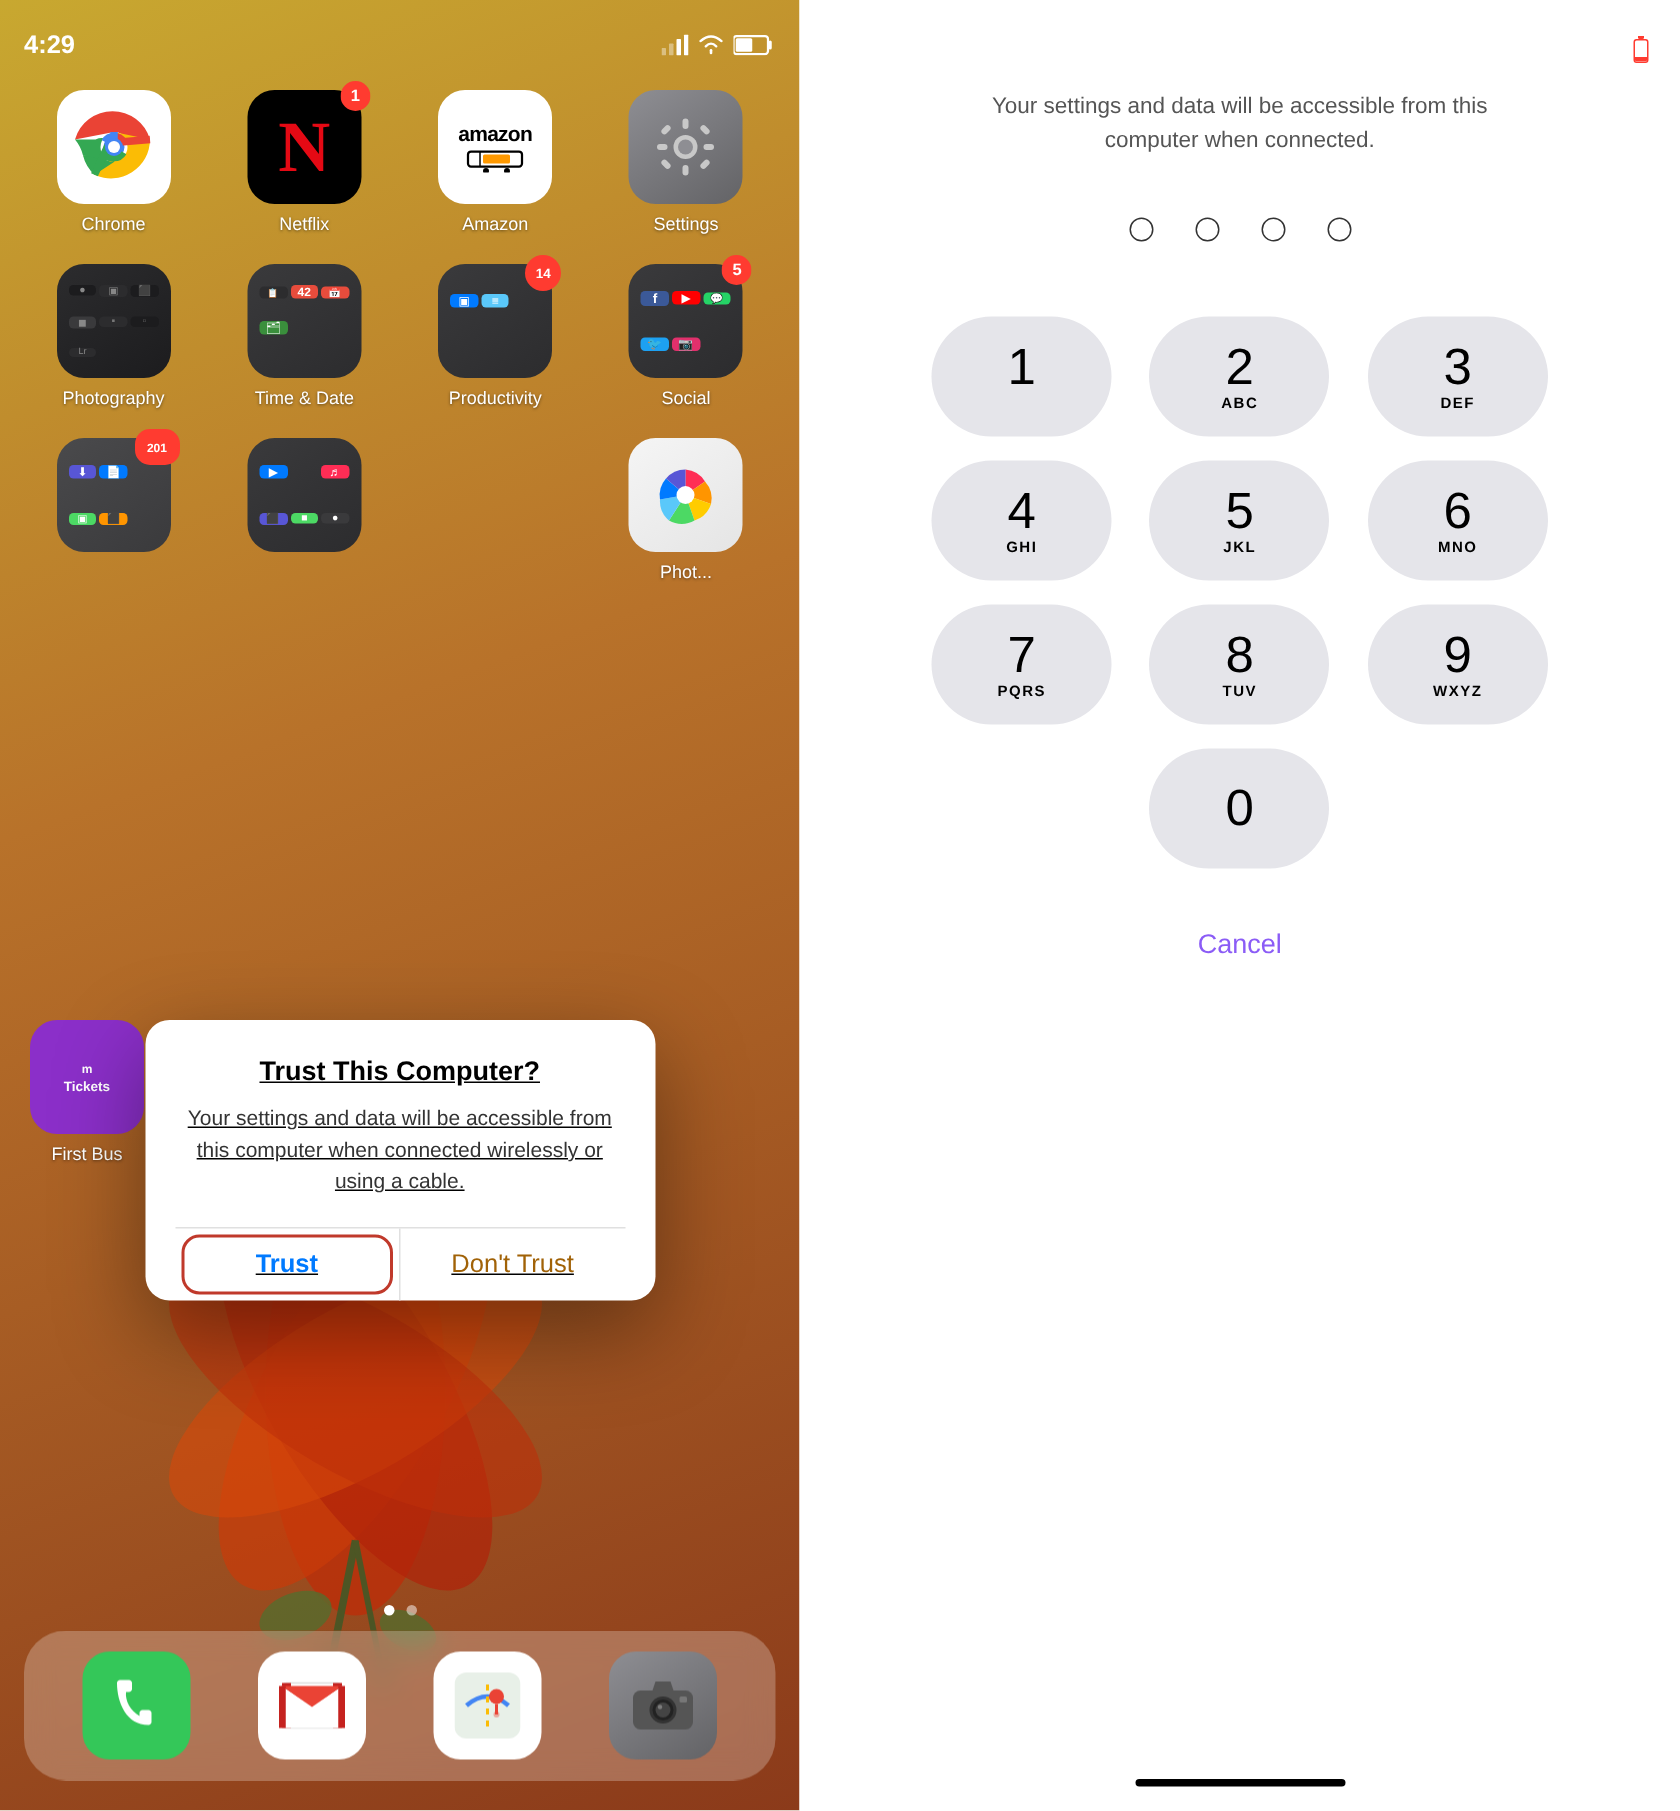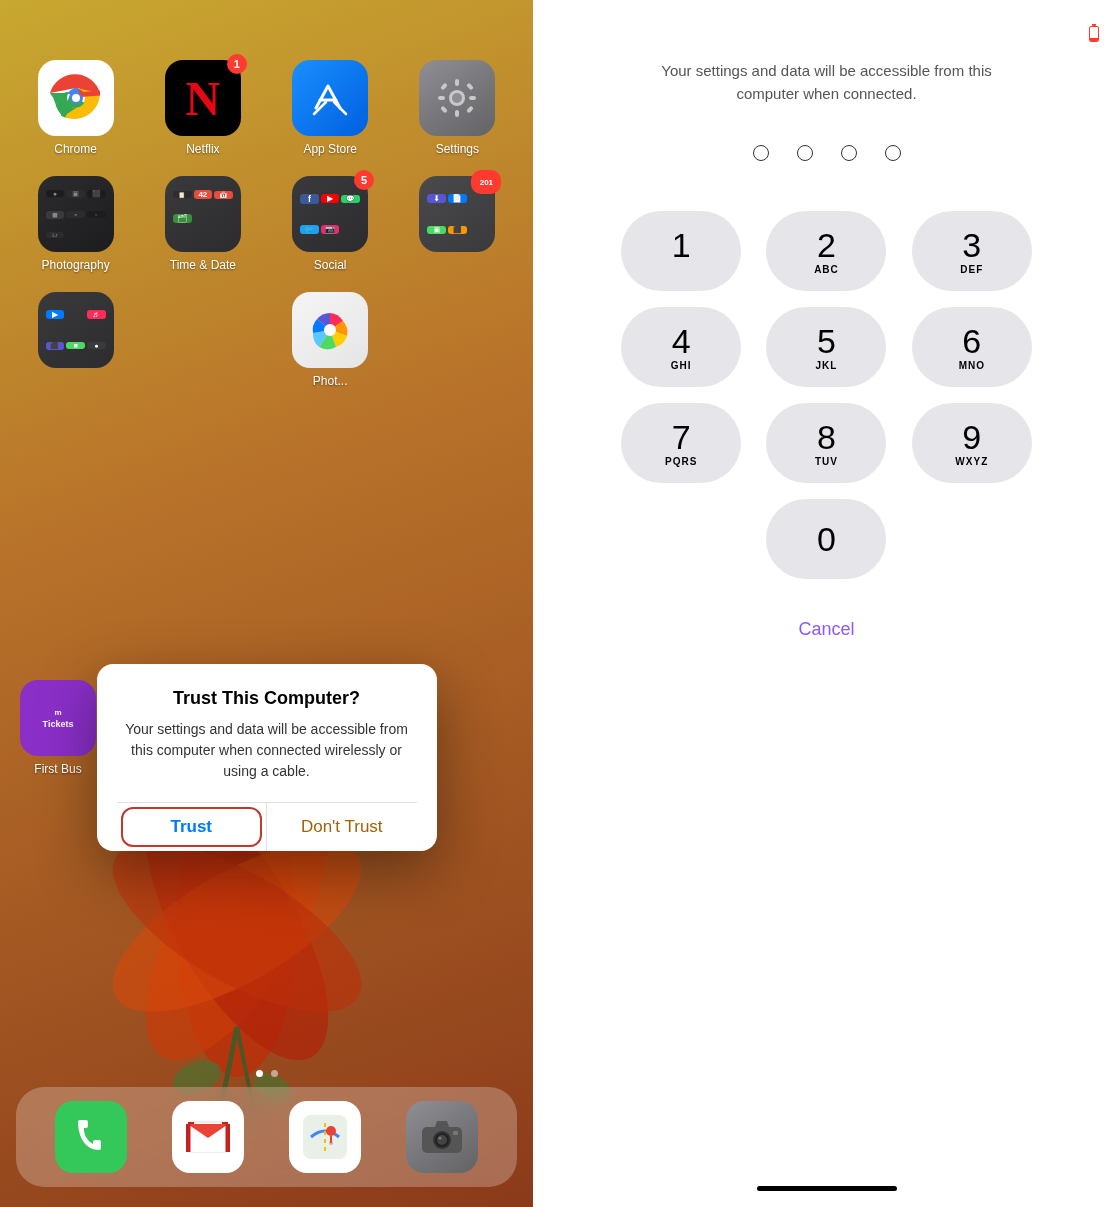--- a/index.html
+++ b/index.html
@@ -157,29 +157,30 @@
       justify-content: center;
       gap: 8px;
       z-index: 10;
     }
     .dot { width: 7px; height: 7px; border-radius: 50%; background: rgba(255,255,255,0.5); }
     .dot.active { background: white; }
 
     
     .trust-dialog {
       position: absolute;
-      bottom: 356px;
+      bottom: 340px;
       left: 50%;
       transform: translateX(-50%);
       width: 340px;
       background: white;
       border-radius: 16px;
       padding: 24px 20px 0;
       z-index: 20;
       box-shadow: 0 20px 60px rgba(0,0,0,0.4);
+      text-decoration: underline;
     }
     .trust-title {
       font-size: 18px;
       font-weight: 700;
       text-align: center;
       color: #000;
       margin-bottom: 10px;
     }
     .trust-body {
       font-size: 14px;
@@ -370,20 +371,41 @@
     <ellipse cx="150" cy="200" rx="60" ry="150" fill="#dd3300" transform="rotate(30 150 200)" opacity="0.7"></ellipse>
     <ellipse cx="150" cy="200" rx="60" ry="150" fill="#bb1100" transform="rotate(-30 150 200)" opacity="0.7"></ellipse>
     <ellipse cx="150" cy="200" rx="55" ry="140" fill="#ee4400" transform="rotate(60 150 200)" opacity="0.6"></ellipse>
     <ellipse cx="150" cy="200" rx="55" ry="140" fill="#cc2200" transform="rotate(-60 150 200)" opacity="0.6"></ellipse>
     <line x1="150" y1="300" x2="130" y2="400" stroke="#2d5a27" stroke-width="5"></line>
     <line x1="150" y1="300" x2="170" y2="400" stroke="#2d5a27" stroke-width="4"></line>
     <ellipse cx="110" cy="350" rx="25" ry="15" fill="#3a7a33" transform="rotate(-20 110 350)" opacity="0.8"></ellipse>
     <ellipse cx="185" cy="360" rx="20" ry="12" fill="#3a7a33" transform="rotate(25 185 360)" opacity="0.8"></ellipse>
   </svg>
 
+  <div class="status-bar">
+    <span class="status-time">4:29</span>
+    <div class="status-icons">
+      <svg width="18" height="14" viewBox="0 0 18 14">
+        <rect x="0" y="9" width="3" height="5" fill="white" opacity="0.4" rx="0.5"></rect>
+        <rect x="5" y="6" width="3" height="8" fill="white" opacity="0.4" rx="0.5"></rect>
+        <rect x="10" y="3" width="3" height="11" fill="white" rx="0.5"></rect>
+        <rect x="15" y="0" width="3" height="14" fill="white" rx="0.5"></rect>
+      </svg>
+      <svg width="18" height="14" viewBox="0 0 20 16">
+        <path d="M10 12 L10 14" stroke="white" stroke-width="2" stroke-linecap="round"></path>
+        <path d="M6 9 Q10 5 14 9" stroke="white" stroke-width="1.8" fill="none" stroke-linecap="round"></path>
+        <path d="M2 5 Q10 -2 18 5" stroke="white" stroke-width="1.8" fill="none" stroke-linecap="round"></path>
+      </svg>
+      <svg width="28" height="14" viewBox="0 0 28 14">
+        <rect x="0" y="1" width="23" height="12" rx="2" fill="none" stroke="white" stroke-width="1.5"></rect>
+        <rect x="23.5" y="4" width="2" height="6" rx="1" fill="white"></rect>
+        <rect x="1.5" y="2.5" width="11" height="9" rx="1" fill="white"></rect>
+      </svg>
+    </div>
+  </div>
 
   <div class="app-grid">
 
     <div class="app-item">
       <div class="app-icon chrome">
         <svg class="chrome-svg" viewBox="0 0 56 56">
           <circle cx="28" cy="28" r="28" fill="white"></circle>
           <circle cx="28" cy="28" r="10" fill="white" stroke="#4285f4" stroke-width="0"></circle>
 
           <path d="M28 18 A10 10 0 0 1 36.66 23 L52 23 A26 26 0 0 0 2 23 Z" fill="#ea4335"></path>
@@ -403,35 +425,34 @@
     </div>
 
     <div class="app-item">
       <div class="app-icon netflix" style="position:relative">
         <span class="netflix-n">N</span>
         <div class="badge">1</div>
       </div>
       <span class="app-label">Netflix</span>
     </div>
 
-
-    <div class="app-item">
-      <div class="app-icon appstore">
-        <svg width="44" height="44" viewBox="0 0 44 44">
-          <path d="M22 6 L26 14 L34 14 L28 20 L30 28 L22 24 L14 28 L16 20 L10 14 L18 14 Z" fill="none"></path>
-
-          <path d="M8 32 L20 10 L32 32" stroke="white" stroke-width="3" fill="none" stroke-linecap="round" stroke-linejoin="round"></path>
-          <path d="M12 24 L28 24" stroke="white" stroke-width="3" stroke-linecap="round"></path>
-
-          <path d="M6 38 L18 26" stroke="white" stroke-width="2.5" stroke-linecap="round"></path>
-          <path d="M38 38 L26 26" stroke="white" stroke-width="2.5" stroke-linecap="round"></path>
+    <div class="app-item">
+      <div class="app-icon amazon" style="flex-direction:column; gap:2px">
+        <span style="font-size:14px; font-weight:700; color:#000; letter-spacing:-0.5px">amazon</span>
+        <svg width="40" height="16" viewBox="0 0 40 16">
+          <rect x="2" y="2" width="36" height="10" rx="2" fill="none" stroke="#000" stroke-width="1.5"></rect>
+          <line x1="10" y1="2" x2="10" y2="12" stroke="#000" stroke-width="1"></line>
+          <circle cx="14" cy="15" r="2" fill="#000"></circle>
+          <circle cx="28" cy="15" r="2" fill="#000"></circle>
+          <rect x="12" y="4" width="18" height="6" rx="1" fill="#ff9900"></rect>
         </svg>
       </div>
-      <span class="app-label">App Store</span>
-    </div>
+      <span class="app-label">Amazon</span>
+    </div>
+
 
     <div class="app-item">
       <div class="app-icon settings">
         <svg width="46" height="46" viewBox="0 0 46 46">
           <circle cx="23" cy="23" r="8" fill="#c8c8c8"></circle>
           <circle cx="23" cy="23" r="5" fill="#8e8e93"></circle>
 
           <rect x="21" y="4" width="4" height="7" rx="2" fill="#c8c8c8"></rect>
           <rect x="21" y="35" width="4" height="7" rx="2" fill="#c8c8c8"></rect>
           <rect x="4" y="21" width="7" height="4" rx="2" fill="#c8c8c8"></rect>
@@ -468,20 +489,32 @@
         <div style="background:#3a8f3c; border-radius:3px; display:flex; align-items:center; justify-content:center; font-size:8px; color:white;">🗂</div>
         <div style="background:#2c2c2e; border-radius:3px;"></div>
         <div style="background:#1c1c1e; border-radius:3px;"></div>
         <div style="background:#3a3a3c; border-radius:3px;"></div>
         <div style="background:#2c2c2e; border-radius:3px;"></div>
         <div style="background:#1c1c1e; border-radius:3px;"></div>
       </div>
       <span class="app-label">Time &amp; Date</span>
     </div>
 
+    <div class="app-item">
+      <div class="app-icon productivity" style="display:grid; grid-template-columns: repeat(3,1fr); gap:2px; padding:8px; position:relative;">
+        <div class="badge lg" style="font-size:9px;">14</div>
+        <div style="background:#007aff; border-radius:3px; display:flex; align-items:center; justify-content:center; font-size:8px; color:white;">▣</div>
+        <div style="background:#5ac8fa; border-radius:3px; display:flex; align-items:center; justify-content:center; font-size:8px; color:white;">≡</div>
+        <div style="background:#4cd964; border-radius:3px;"></div>
+        <div style="background:#ff9500; border-radius:3px;"></div>
+        <div style="background:#ff2d55; border-radius:3px;"></div>
+        <div style="background:#5856d6; border-radius:3px;"></div>
+      </div>
+      <span class="app-label">Productivity</span>
+    </div>
 
     <div class="app-item">
       <div class="app-icon social" style="display:grid; grid-template-columns: repeat(3,1fr); gap:2px; padding:8px; position:relative;">
         <div class="badge">5</div>
         <div style="background:#3b5998; border-radius:3px; display:flex; align-items:center; justify-content:center; font-size:9px; color:white; font-weight:700;">f</div>
         <div style="background:#ff0000; border-radius:3px; display:flex; align-items:center; justify-content:center; font-size:8px; color:white;">▶</div>
         <div style="background:#25d366; border-radius:3px; display:flex; align-items:center; justify-content:center; font-size:7px; color:white;">💬</div>
         <div style="background:#1da1f2; border-radius:3px; display:flex; align-items:center; justify-content:center; font-size:8px; color:white;">🐦</div>
         <div style="background:#e1306c; border-radius:3px; display:flex; align-items:center; justify-content:center; font-size:8px; color:white;">📷</div>
         <div style="background:#3a3a3c; border-radius:3px;"></div>

